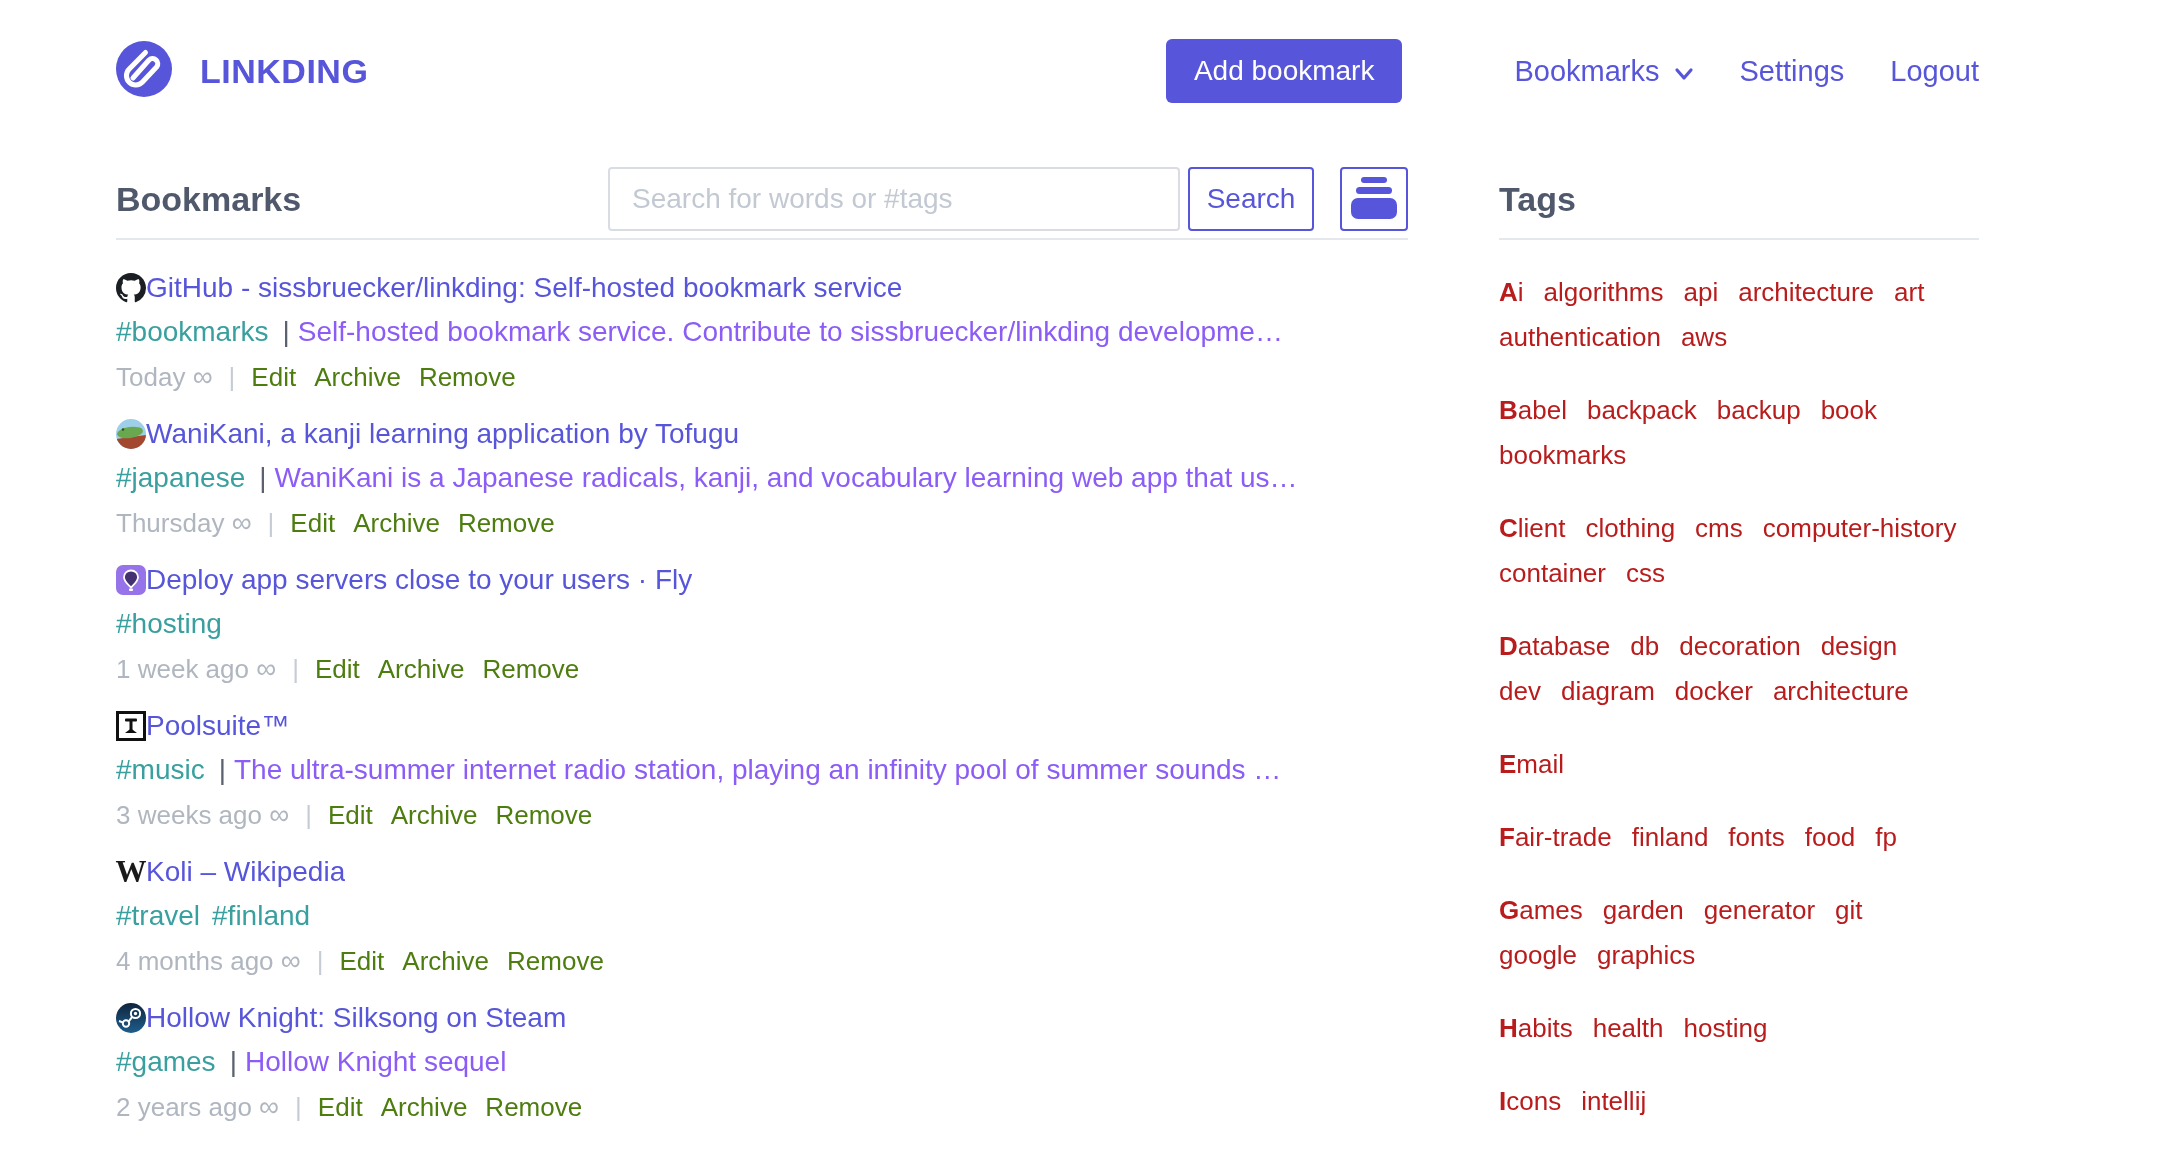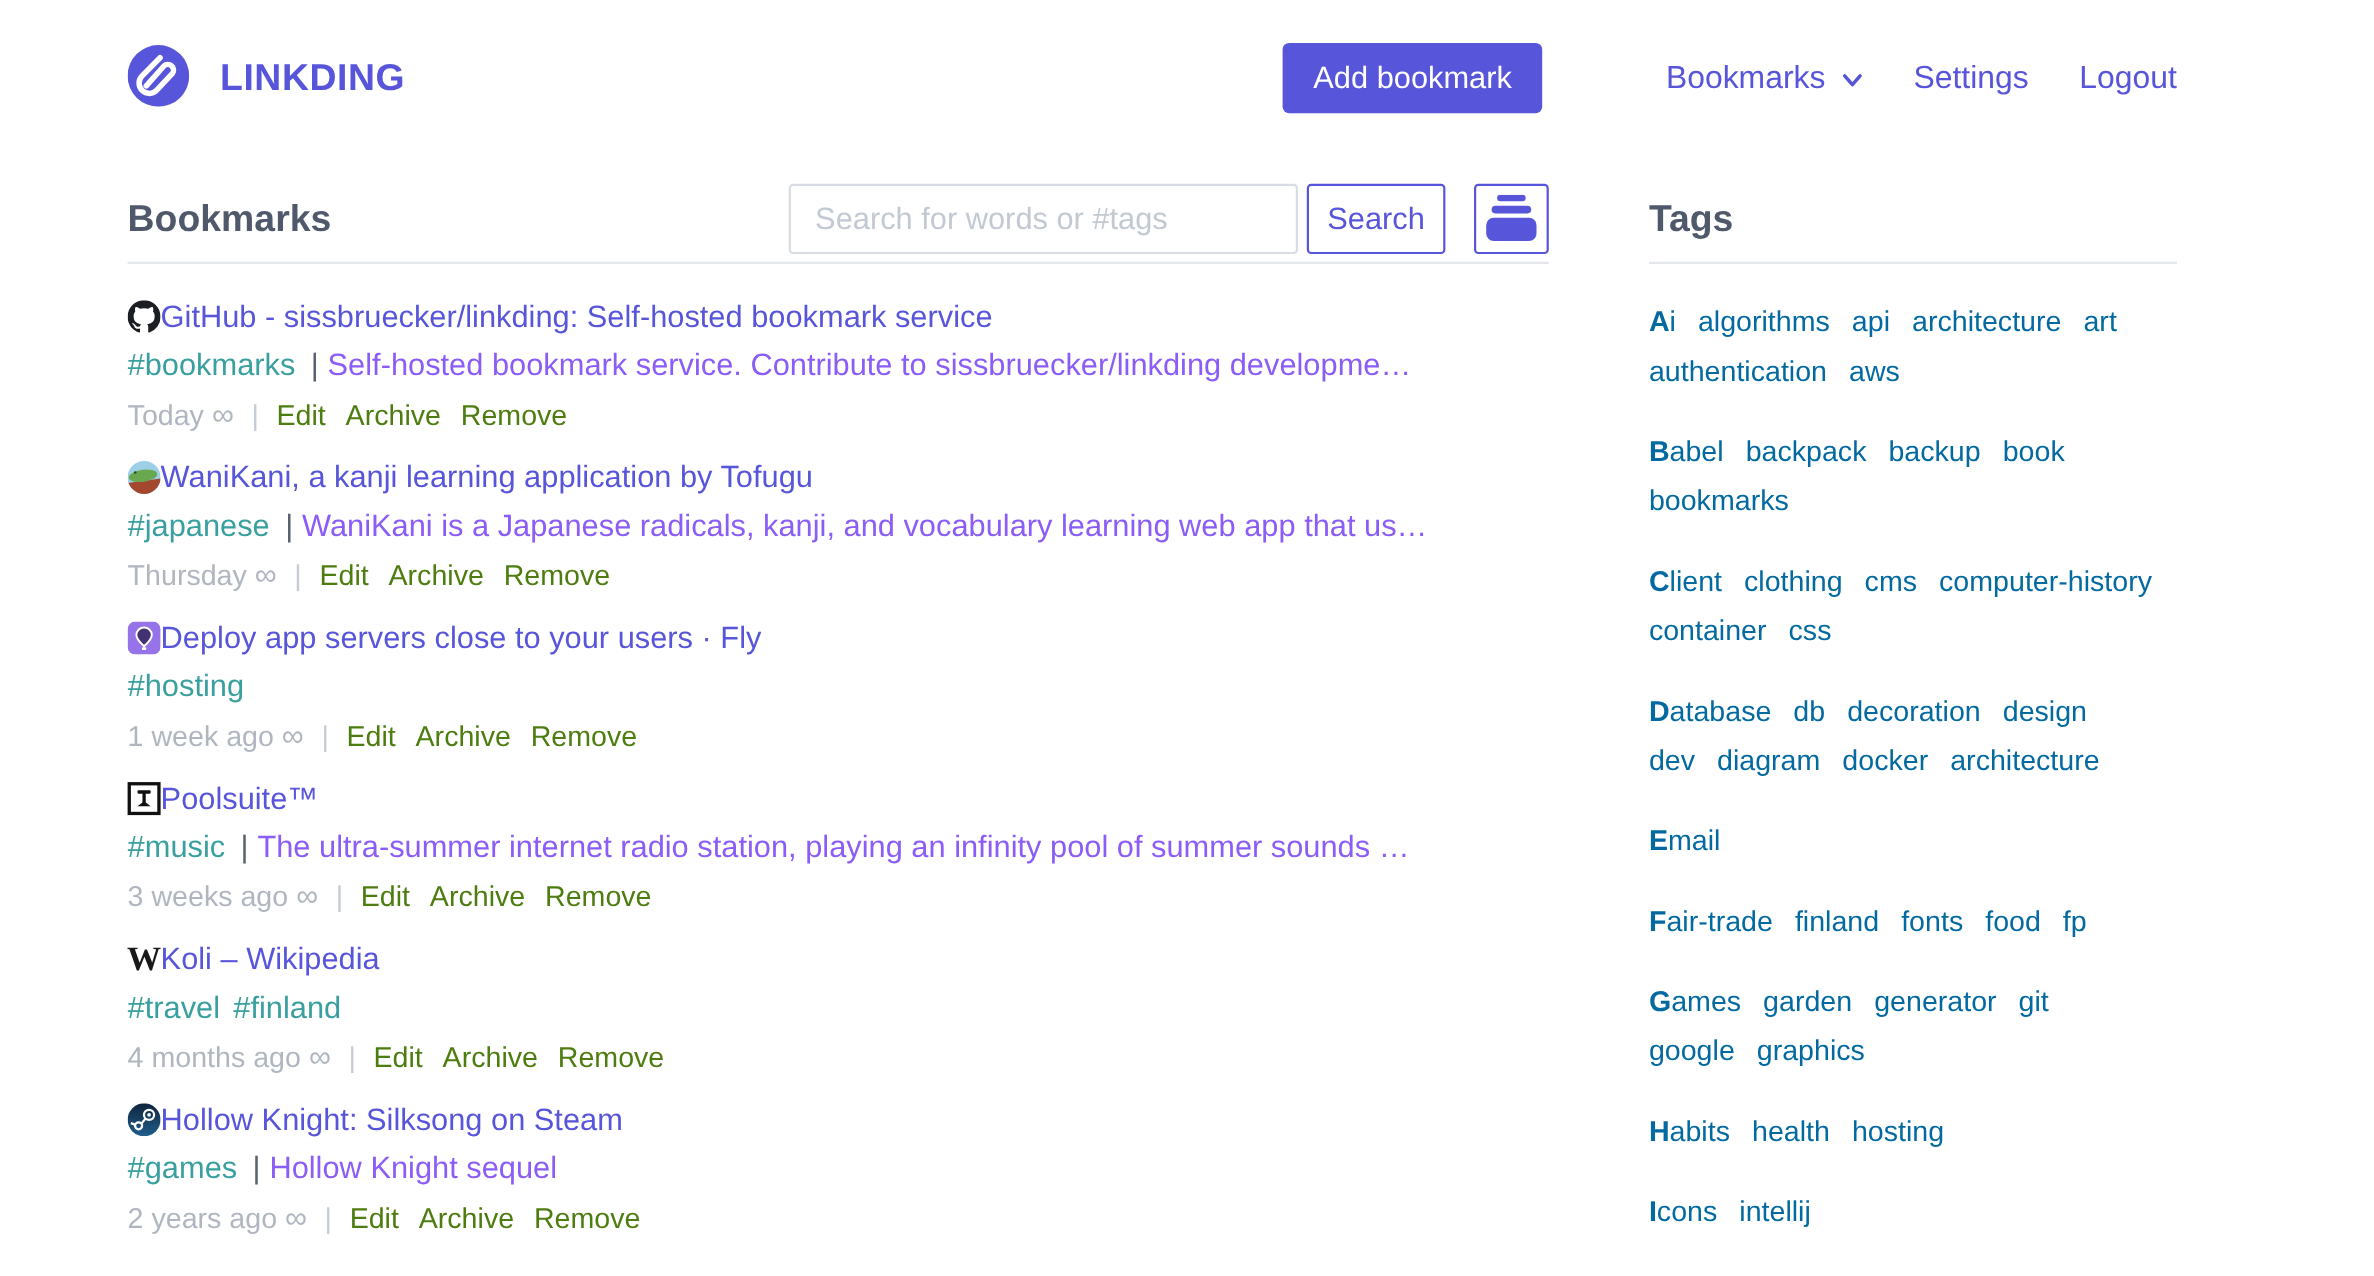--- a/index.html
+++ b/index.html
@@ -21,21 +21,21 @@
 
   
   .main { display:grid; grid-template-columns:1292px 480px; column-gap:91px; margin-top:56px; }
 
   .section-head { display:flex; align-items:center; height:80px;
     border-bottom:2px solid #e4e7eb; }
   h2 { font-size:34px; font-weight:700; color:#50596c; }
 
   
   .search-form { margin-left:auto; display:flex; align-items:center; }
-  .search-input { width:463px; height:64px; border:2px solid #d9dde3; border-radius:4px;
+  .search-input { width:572px; height:64px; border:2px solid #d9dde3; border-radius:4px;
     font-size:28px; font-family:inherit; padding:16px 22px; color:#3b4351; outline:none; }
   .search-input::placeholder { color:#c3c9d2; }
   .btn-search { width:126px; height:64px; margin-left:8px; background:#fff; color:#5755d9;
     border:2px solid #5755d9; border-radius:4px; font-size:28px; font-family:Liberation Sans, sans-serif; cursor:pointer; }
   .btn-archived { width:68px; height:64px; margin-left:26px; background:#fff;
     border:2px solid #5755d9; border-radius:4px; cursor:pointer;
     display:flex; align-items:center; justify-content:center; }
 
   
   .bm-list { padding-top:28px; }
@@ -50,21 +50,21 @@
   .bm-meta { margin-top:8px; height:34px; font-size:26px; color:#b0b6c0;
     display:flex; align-items:center; }
   .bm-date { color:#b0b6c0; }
   .inf { font-size:28px; }
   .bm-msep { margin:0 16px; color:#c6ccd5; }
   .bm-action { color:#4d7c0f; margin-right:18px; }
 
   
   .tag-cloud { padding-top:30px; }
   .tag-group { font-size:26px; line-height:45px; margin-bottom:28px; }
-  .tag { color:#0369a1; margin-right:20px; display:inline-block; }
+  .tag { color:#b91c1c; margin-right:20px; display:inline-block; }
   .tag b { font-weight:700; }
 
   
   .pool-box { width:30px; height:30px; background:#fff; border:3px solid #101010;
     display:flex; align-items:center; justify-content:center; }
   .wiki-w { font-family:"Liberation Serif","DejaVu Serif",serif; font-size:31px;
     font-weight:600; color:#1a1a1a; line-height:30px; }
 </style>
 </head>
 <body>

